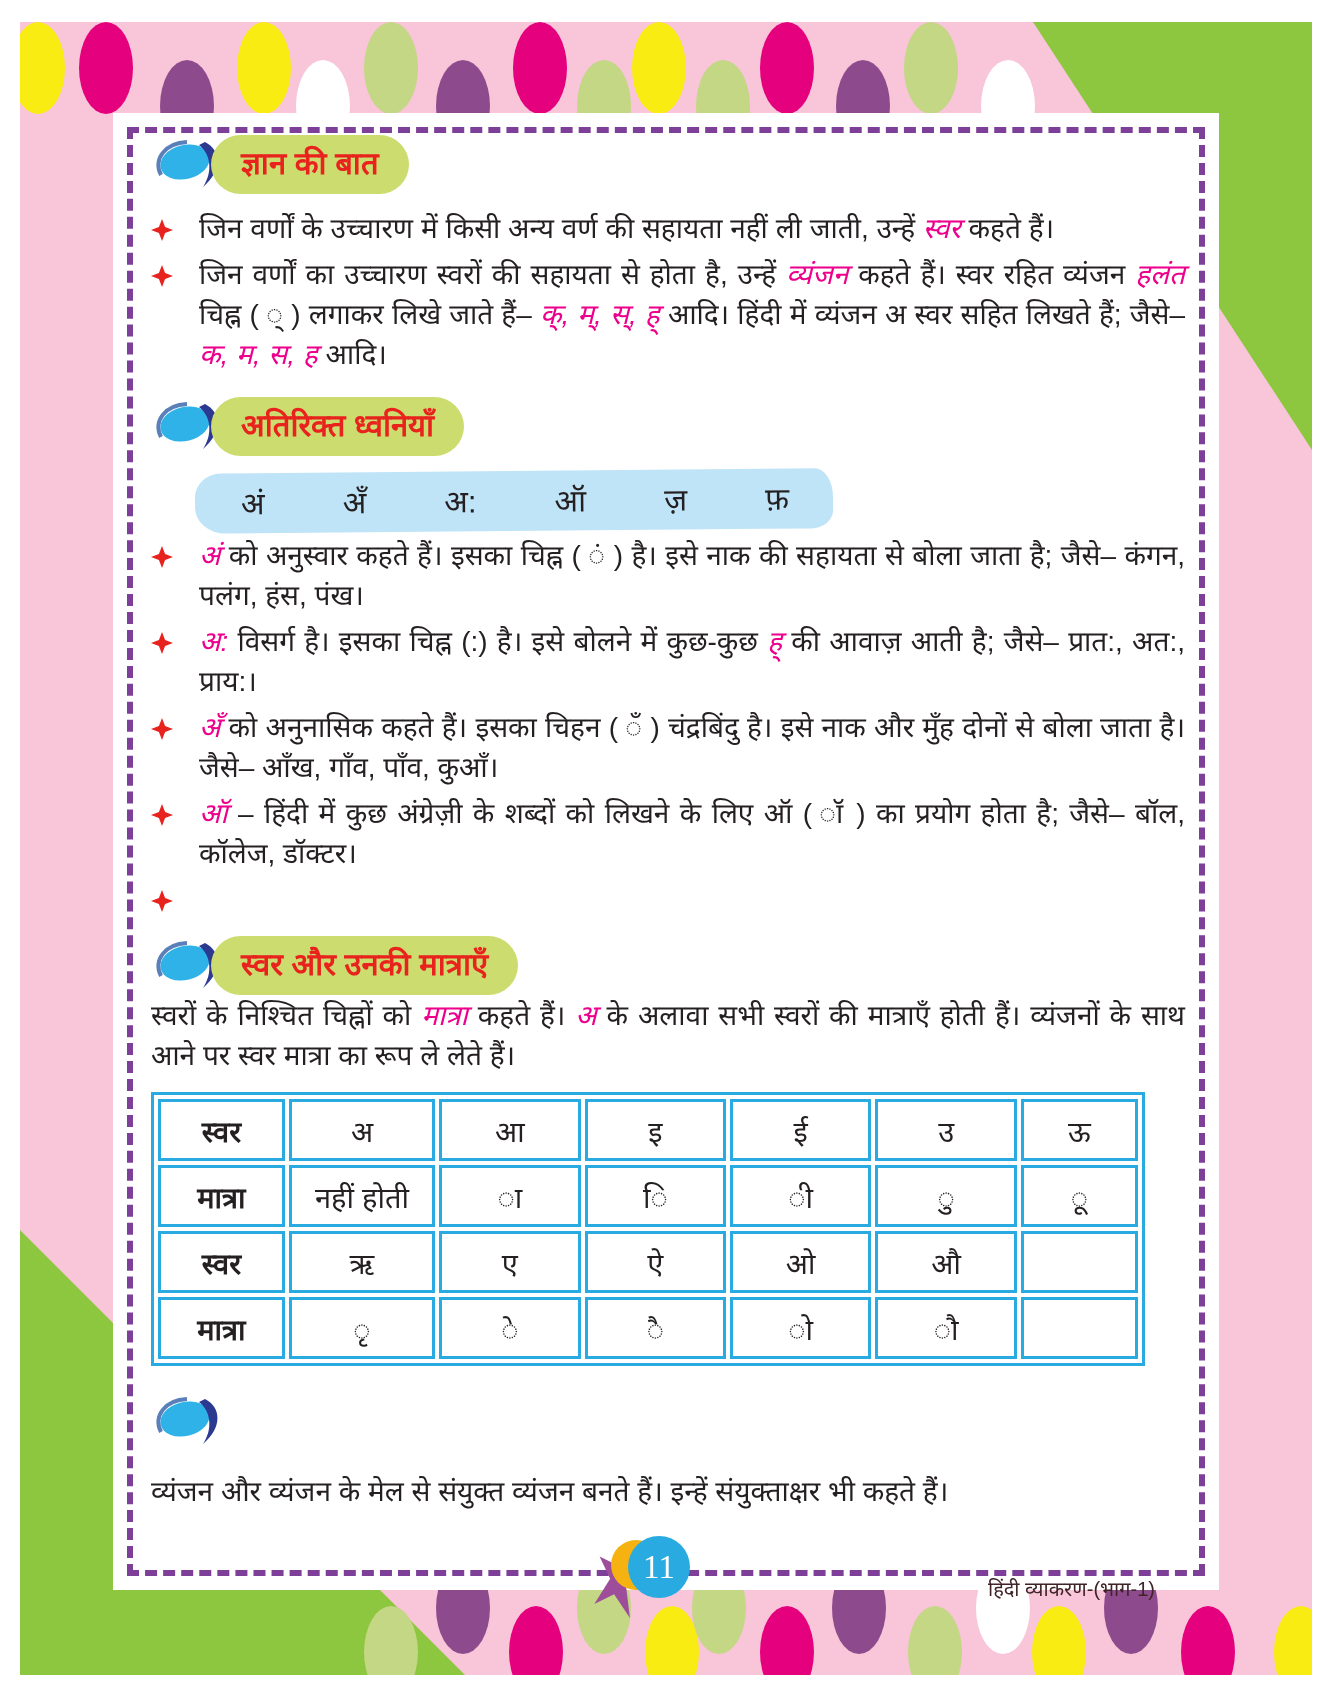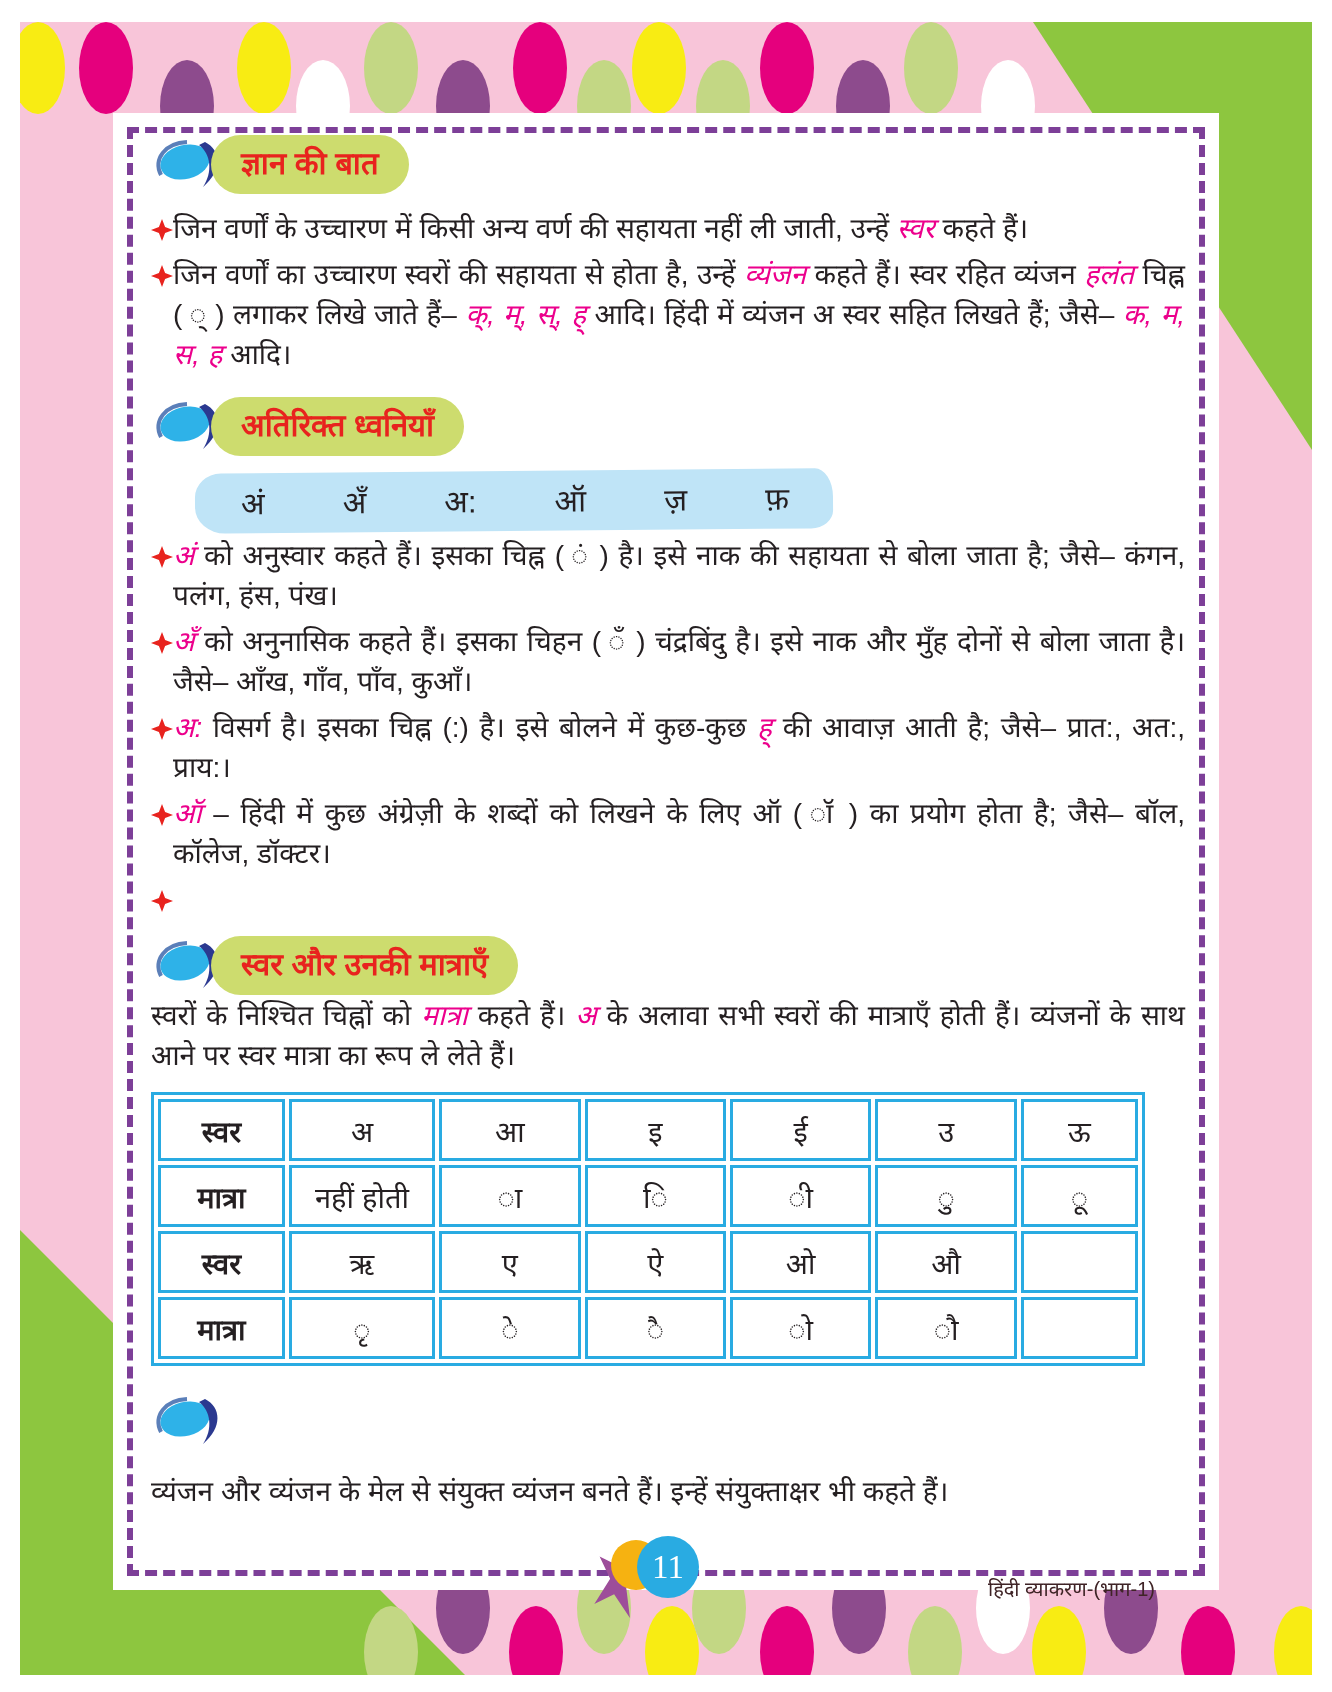--- a/index.html
+++ b/index.html
@@ -23,21 +23,21 @@
   
   .card{position:absolute;left:113px;top:113px;width:1106px;height:1477px;background:#ffffff;z-index:5;}
   .dashed{position:absolute;inset:14px;border:6px dashed var(--borderpurple);}
   .content{position:absolute;left:38px;right:34px;top:16px;}
   
   .section-head{display:flex;align-items:center;position:relative;}
   .swoosh{flex:0 0 auto;margin-right:-16px;position:relative;}
   .pill{position:relative;display:inline-block;background:var(--pillgreen);color:var(--red);
     font-weight:bold;font-size:31px;line-height:1;padding:13px 30px 15px;border-radius:32px;}
   
-  .bullet{display:flex;margin-top:6px;}
+  .bullet{display:flex;gap:26px;margin-top:6px;}
   .diamond{flex:0 0 22px;width:22px;height:22px;margin-top:10px;background:var(--red);
     clip-path:polygon(50% 0,64% 36%,100% 50%,64% 64%,50% 100%,36% 64%,0 50%,36% 36%);}
   .btext,.para{font-size:28px;line-height:40px;text-align:justify;margin:0;}
   .para{}
   .seg-dark{color:#241f21;}
   .seg-pink{color:var(--pinktext);font-style:italic;}
   
   .hl-strip{width:548px;margin:14px 0 0 44px;background:var(--bluestrip);
     border-radius:26px 18px 22px 30px / 24px 28px 18px 26px;transform:rotate(-0.5deg);
     display:flex;justify-content:space-between;align-items:center;
@@ -48,21 +48,21 @@
     width:994px;margin-top:16px;}
   table.vm td{border:3px solid var(--tableborder);height:56px;text-align:center;
     font-size:29px;padding:0 6px;}
   td.rhead{font-weight:bold;width:13%;}
   col.cbig{width:15%;} col.cmid{width:14.5%;} col.clast{width:12%;}
   
   .badge{position:relative;width:130px;height:82px;margin:24px auto 0;left:-10px;}
   .badge-star{position:absolute;left:0;top:12px;width:66px;height:70px;background:var(--badgepurple);
     clip-path:polygon(52% 4%,70% 24%,100% 30%,76% 44%,66% 60%,50% 54%,56% 100%,32% 66%,2% 80%,26% 44%,10% 12%,40% 26%);}
   .badge-yellow{position:absolute;left:18px;top:4px;width:50px;height:50px;border-radius:50%;background:var(--badgeyellow);}
-  .badge-blue{position:absolute;left:44px;top:0;width:62px;height:62px;border-radius:50%;background:var(--badgeblue);
+  .badge-blue{position:absolute;left:35px;top:0;width:62px;height:62px;border-radius:50%;background:var(--badgeblue);
     display:flex;align-items:center;justify-content:center;color:#fff;font-size:33px;font-family:"Liberation Serif","DejaVu Serif",serif;}
   .footer-book{position:absolute;right:30px;bottom:16px;font-size:20px;color:#3f2326;}
 </style>
 </head>
 <body>
 
 <div class="pink-frame"></div>
 <div class="band" id="top-dots">
     <div class="dot c-yellow" style="left: -9px; top: 0px;"></div>
     <div class="dot c-magenta" style="left: 59px; top: 0px;"></div>
@@ -135,25 +135,25 @@
       <span>ऑ</span>
       <span>ज़</span>
       <span>फ़</span>
     </div>
     <div class="bullet" style="margin-top:5px;">
       <span class="diamond"></span>
       <p class="btext"><span class="seg-pink">अं</span><span class="seg-dark">  को अनुस्वार कहते हैं। इसका चिह्न ( ं ) है। इसे नाक की सहायता से बोला जाता है; जैसे– कंगन, पलंग, हंस, पंख।</span></p>
     </div>
     <div class="bullet">
       <span class="diamond"></span>
+      <p class="btext"><span class="seg-pink">अ:</span><span class="seg-dark"> विसर्ग है। इसका चिह्न (:) है। इसे बोलने में कुछ-कुछ </span><span class="seg-pink">ह्</span><span class="seg-dark"> की आवाज़ आती है; जैसे– प्रात:, अत:, प्राय:।</span></p>
+    </div>
+    <div class="bullet">
+      <span class="diamond"></span>
       <p class="btext"><span class="seg-pink">अँ</span><span class="seg-dark"> को अनुनासिक कहते हैं। इसका चिहन ( ँ ) चंद्रबिंदु है। इसे नाक और मुँह दोनों से बोला जाता है। जैसे– आँख, गाँव, पाँव, कुआँ।</span></p>
-    </div>
-    <div class="bullet">
-      <span class="diamond"></span>
-      <p class="btext"><span class="seg-pink">अ:</span><span class="seg-dark"> विसर्ग है। इसका चिह्न (:) है। इसे बोलने में कुछ-कुछ </span><span class="seg-pink">ह्</span><span class="seg-dark"> की आवाज़ आती है; जैसे– प्रात:, अत:, प्राय:।</span></p>
     </div>
     <div class="bullet">
       <span class="diamond"></span>
       <p class="btext"><span class="seg-pink">ऑ</span><span class="seg-dark"> – हिंदी में कुछ अंग्रेज़ी के शब्दों को लिखने के लिए ऑ ( ॉ ) का प्रयोग होता है; जैसे– बॉल, कॉलेज, डॉक्टर।</span></p>
     </div>
     <div class="bullet">
       <span class="diamond"></span>
     </div>
 
     <div class="section-head" style="margin-top:22px;">

